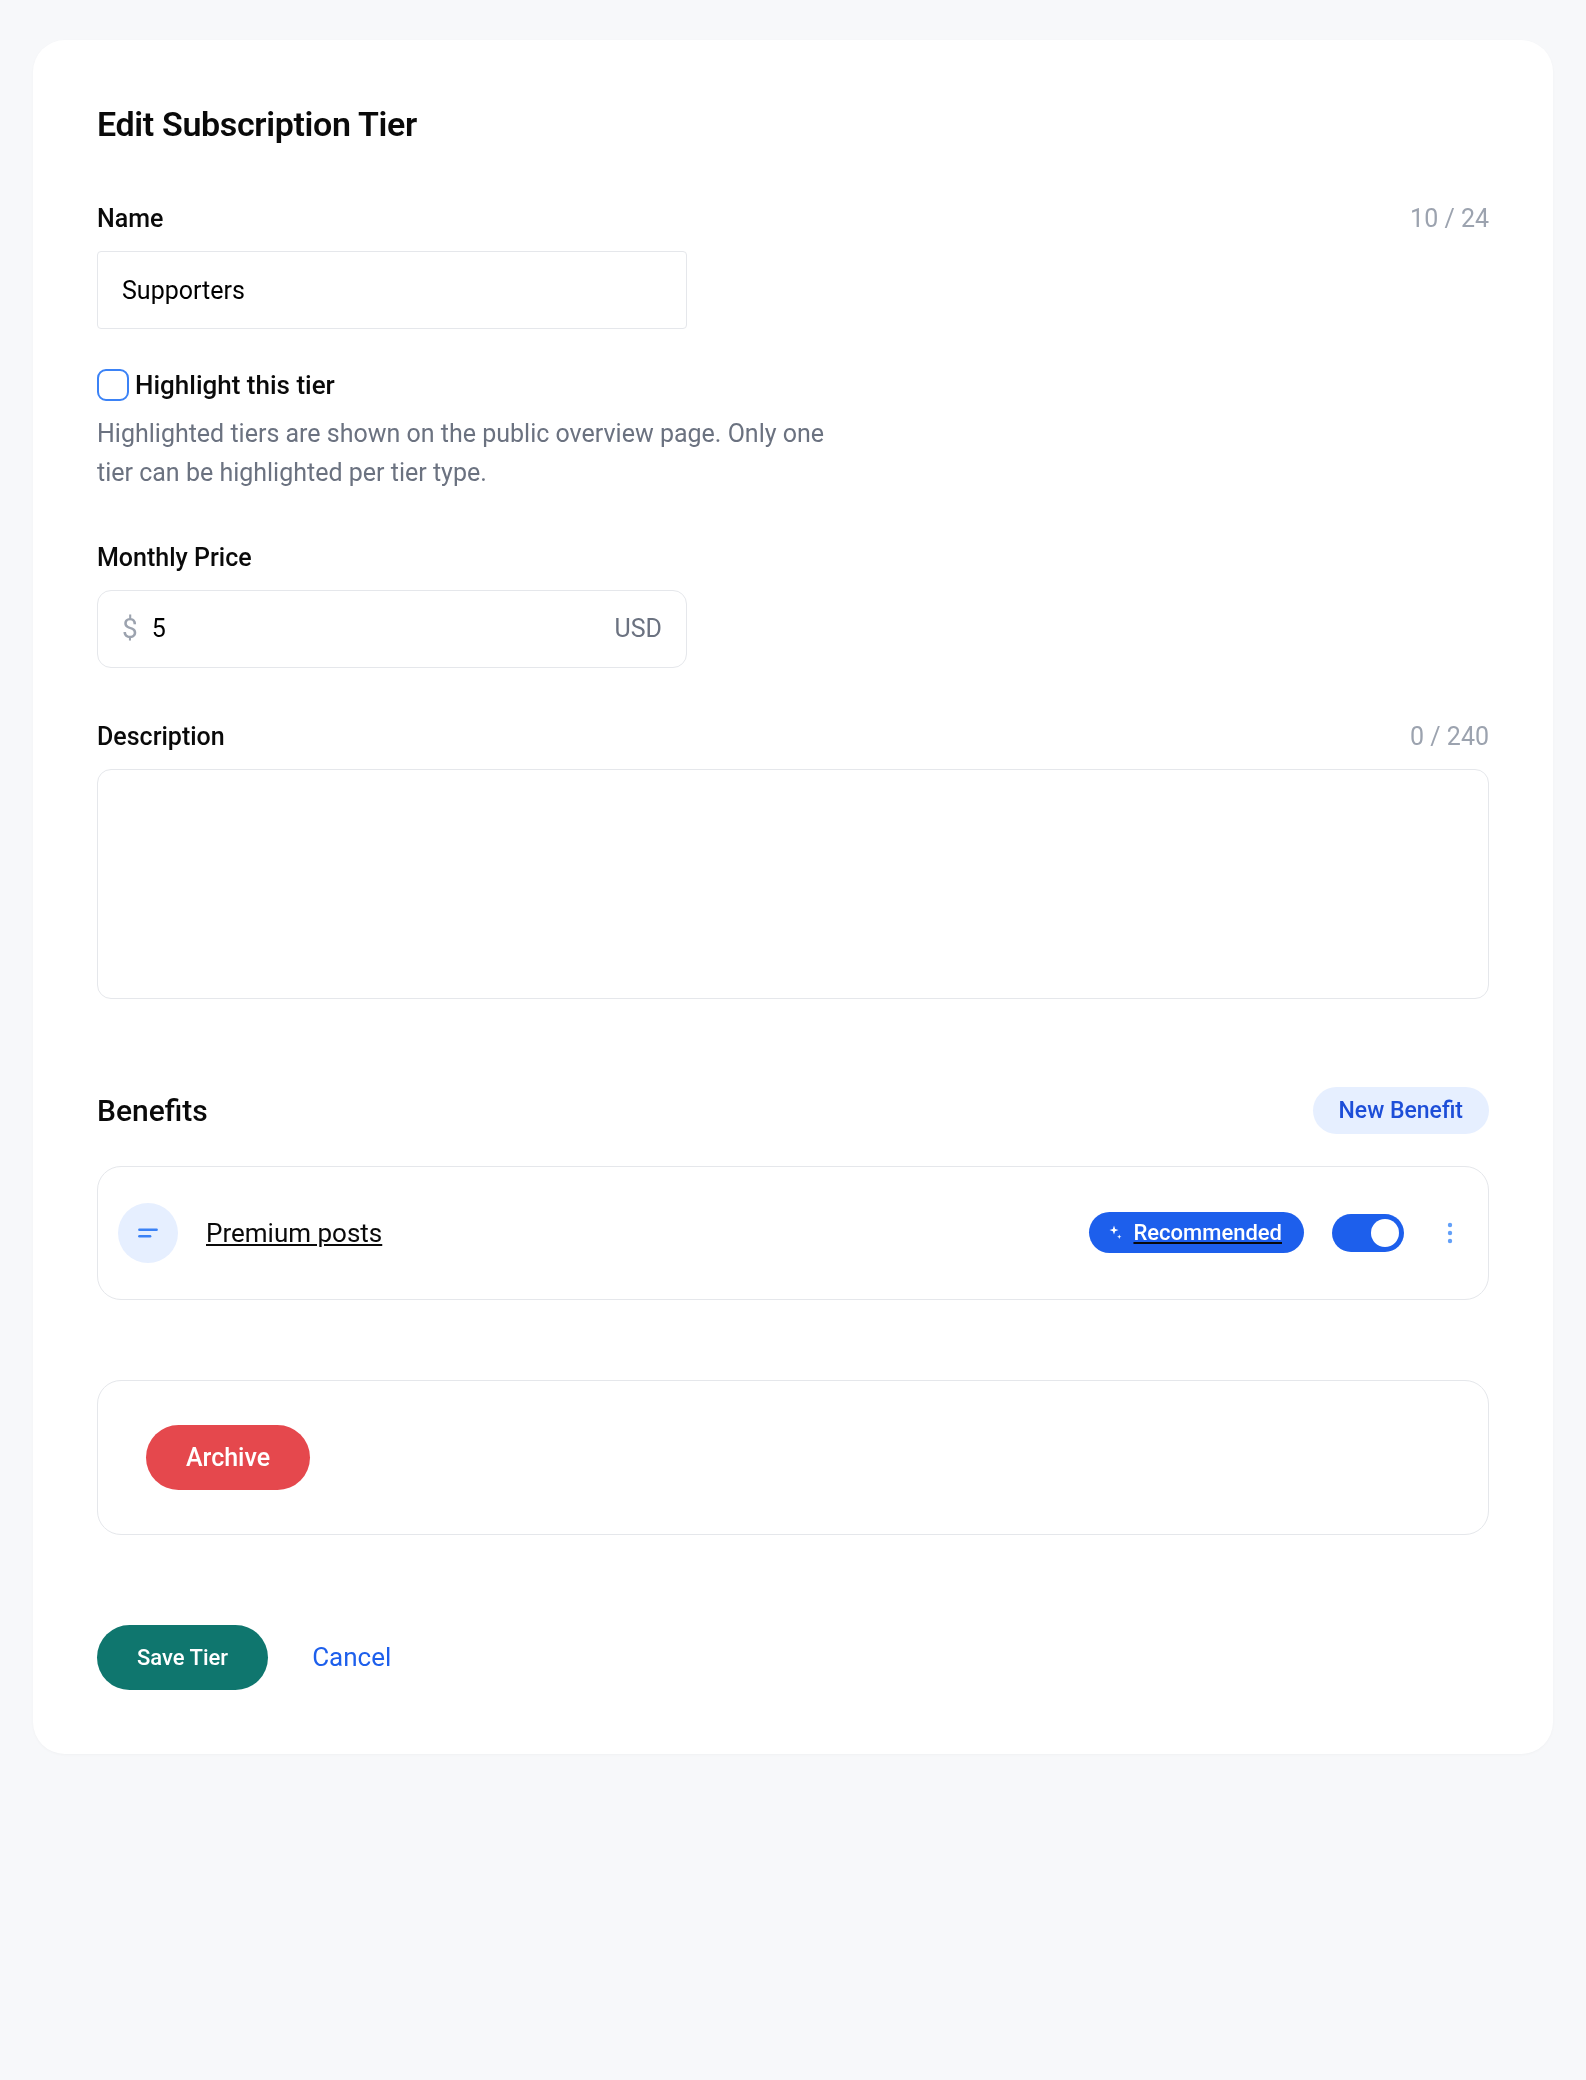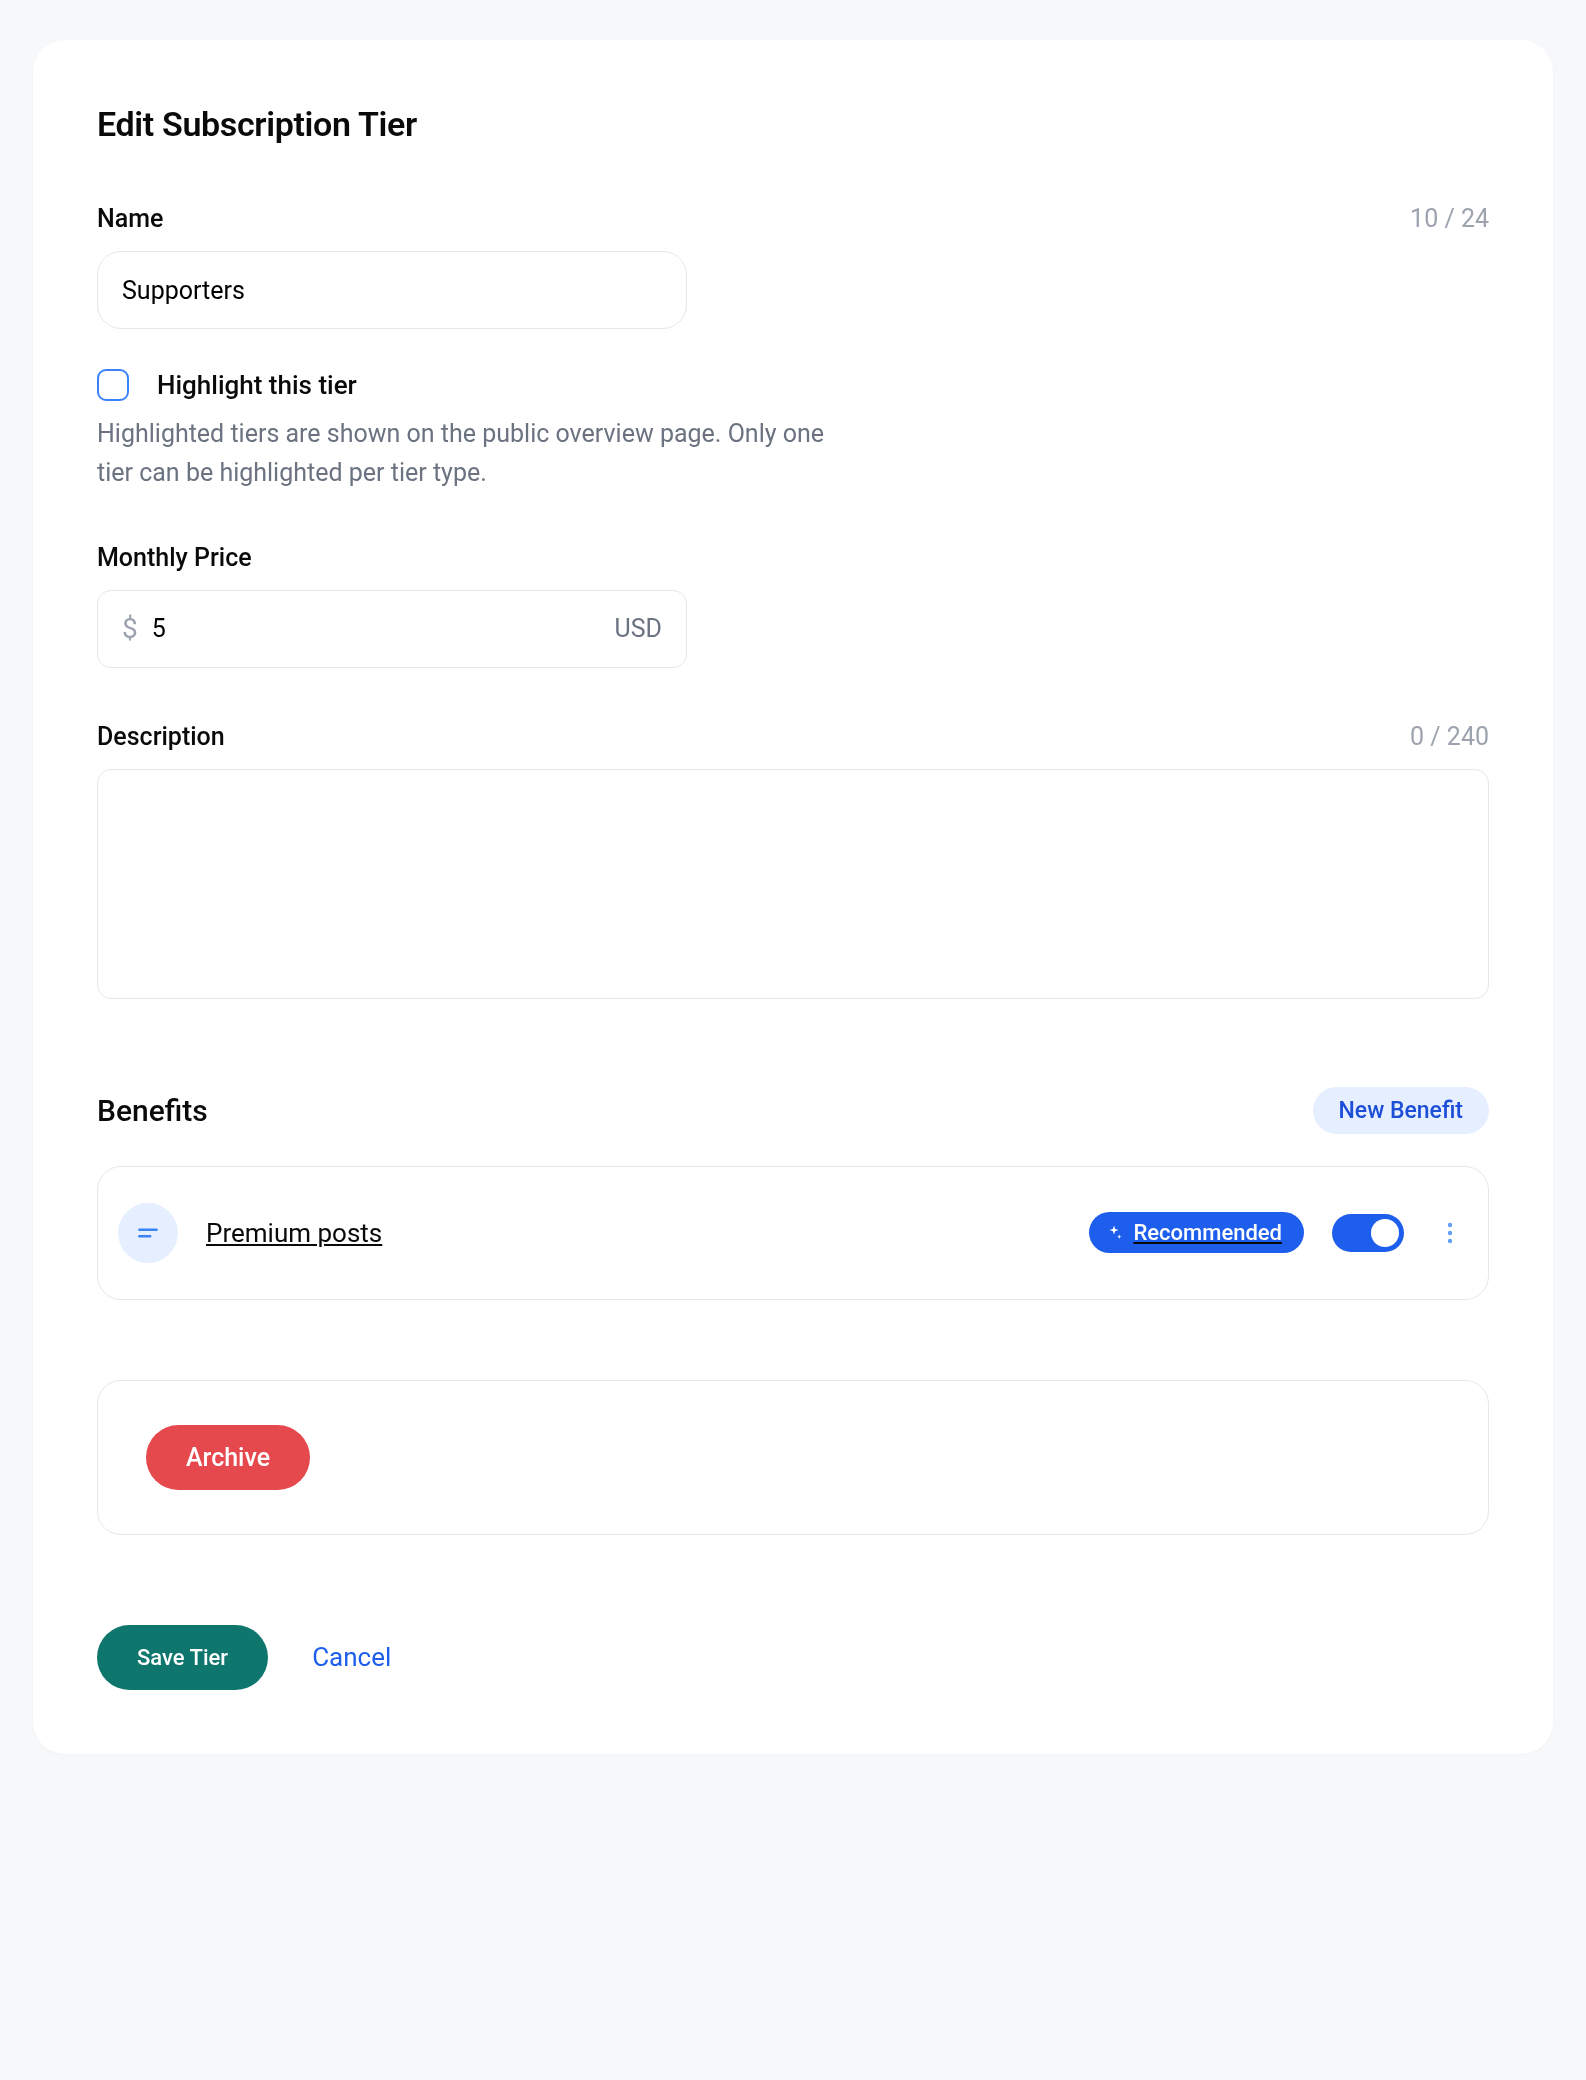--- a/index.html
+++ b/index.html
@@ -43,31 +43,31 @@
     }
     .counter {
       font-size: 25px;
       color: #9ca3af;
       font-weight: 400;
     }
     .text-input {
       width: 590px;
       height: 78px;
       border: 1px solid #e5e7eb;
-      border-radius: 24px;
+      border-radius: 4px;
       padding: 0 24px;
       font-size: 25px;
       font-family: inherit;
       background: #fff;
       outline: none;
     }
     .checkbox-row {
       display: flex;
       align-items: center;
-      gap: 28px;
+      gap: 6px;
       margin-bottom: 14px;
     }
     .checkbox {
       width: 32px;
       height: 32px;
       border: 2.5px solid #3b82f6;
       border-radius: 9px;
       background: #fff;
       cursor: pointer;
       flex-shrink: 0;

